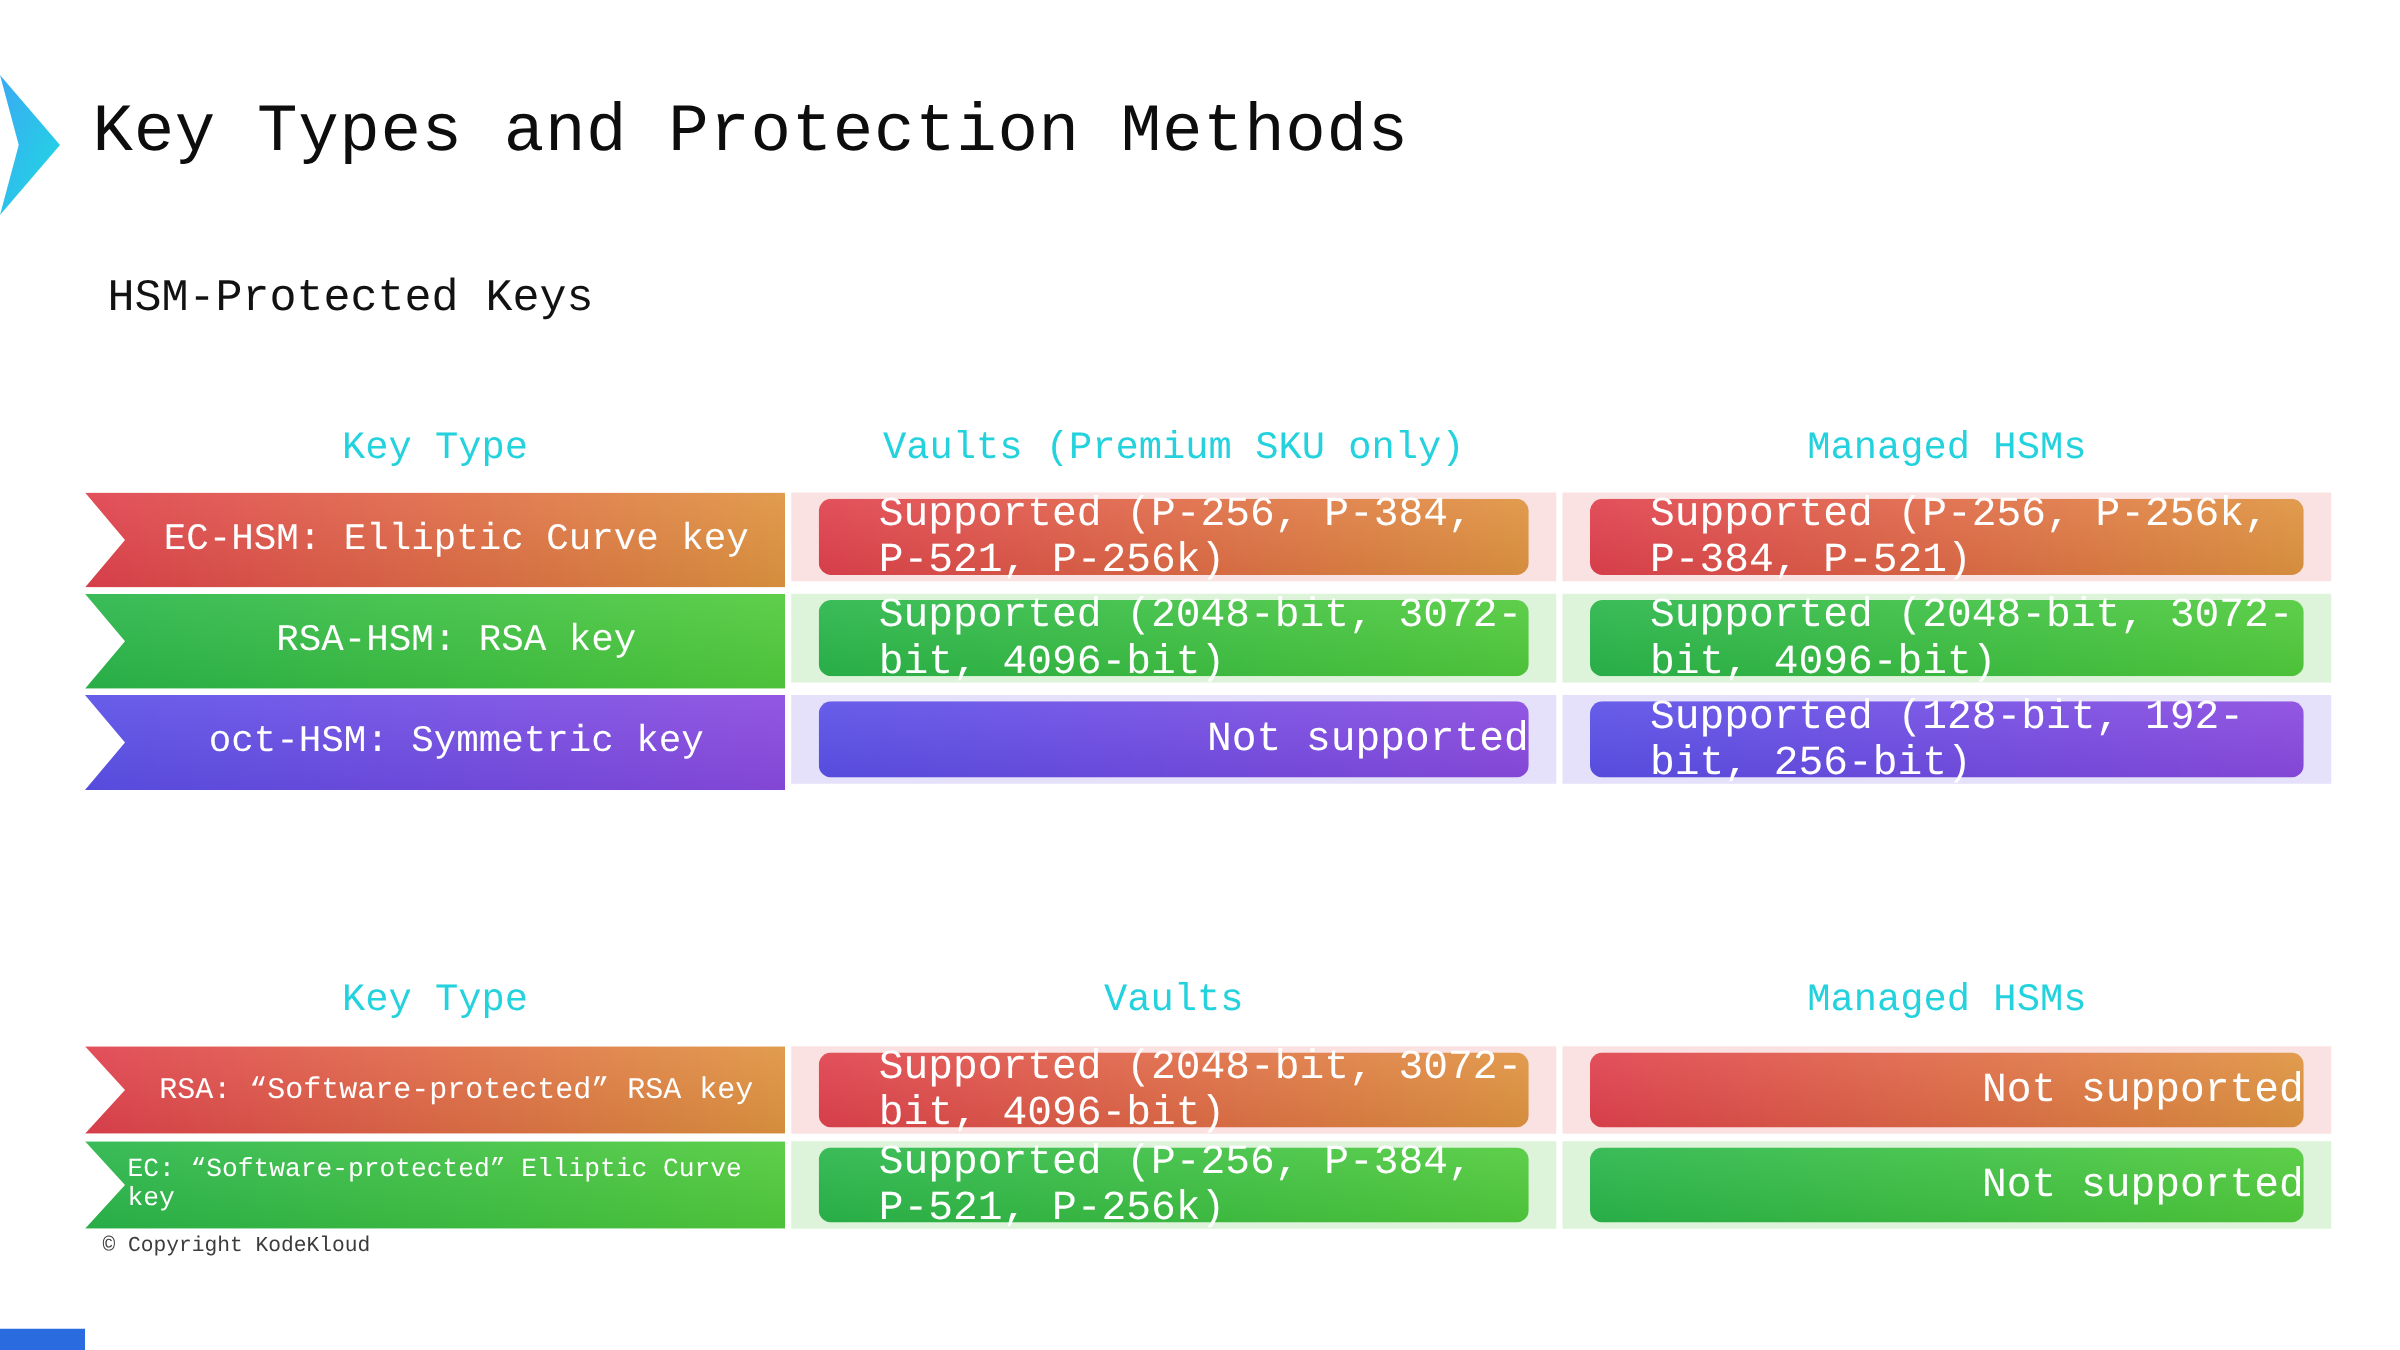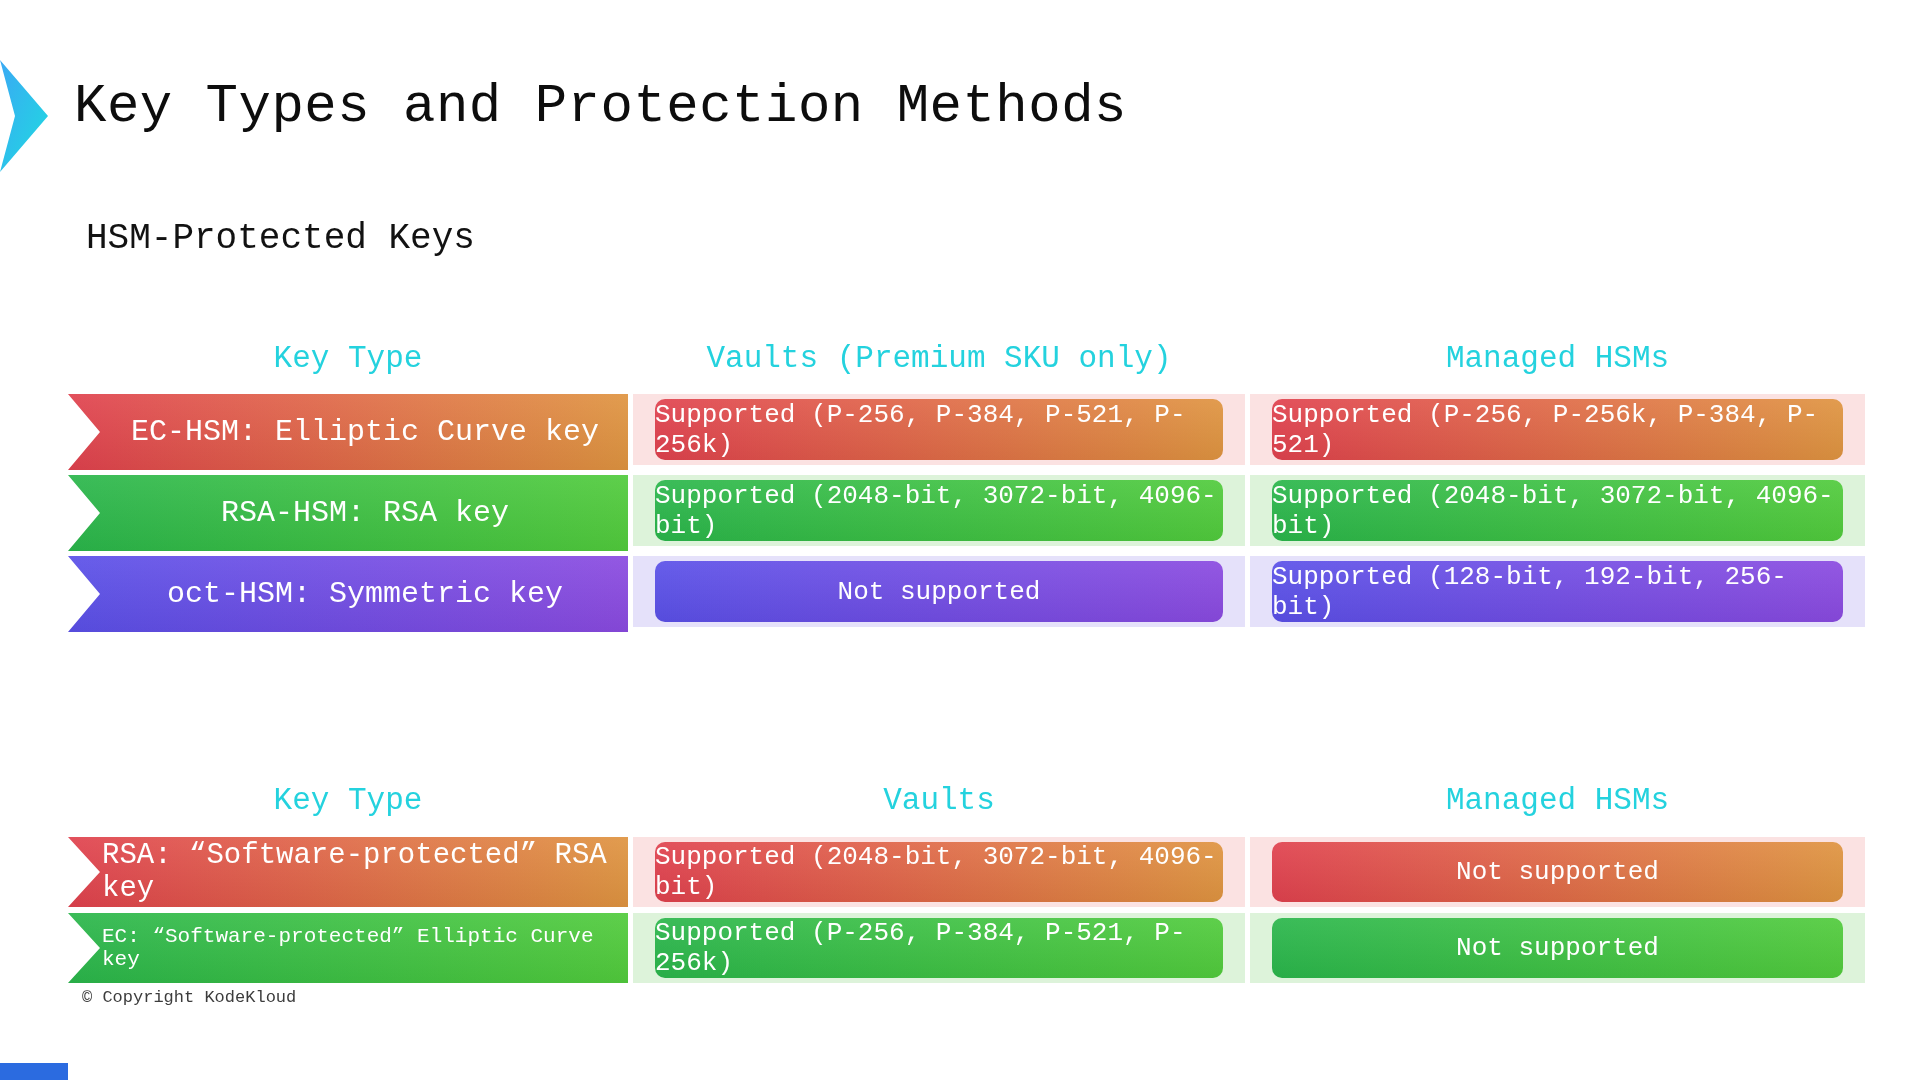--- a/index.html
+++ b/index.html
@@ -50,34 +50,35 @@
   .trow{display:contents;}
 
   .banner{
     height:76px;
     display:flex;align-items:center;justify-content:center;
     padding-left:34px;box-sizing:border-box;
     color:#ffffff;font-size:30px;
     clip-path:polygon(0 0,100% 0,100% 100%,0 100%,32px 50%);
   }
   .t2 .banner{height:70px;}
-  .t2 .row-sw-rsa .banner{font-size:29px;}
+  .t2 .row-sw-rsa .banner{font-size:24px;}
   .t2 .row-sw-ec  .banner{font-size:21px;}
 
   .cellwrap{
     height:71px;box-sizing:border-box;
     padding:5px 22px;
     display:flex;
   }
   .t2 .cellwrap{height:70px;}
   .pill{
     flex:1;border-radius:10px;
-    display:flex;align-items:center;justify-content:center;
-    color:#ffffff;font-size:26px;
+    display:flex;align-items:center;justify-content:flex-end;
+    color:#ffffff;font-size:33px;
     background-image:linear-gradient(rgba(255,255,255,.10),rgba(0,0,0,.06));
+    padding-left:48px;
   }
 
   
   .theme-orange .banner,
   .theme-orange .pill{background:linear-gradient(rgba(255,255,255,.08),rgba(0,0,0,.05)),linear-gradient(90deg,#e0414e,#df9440);}
   .theme-orange .cellwrap{background:#fbe2e2;}
 
   .theme-green .banner,
   .theme-green .pill{background:linear-gradient(rgba(255,255,255,.08),rgba(0,0,0,.05)),linear-gradient(90deg,#2ab64b,#51cb3c);}
   .theme-green .cellwrap{background:#ddf3da;}

